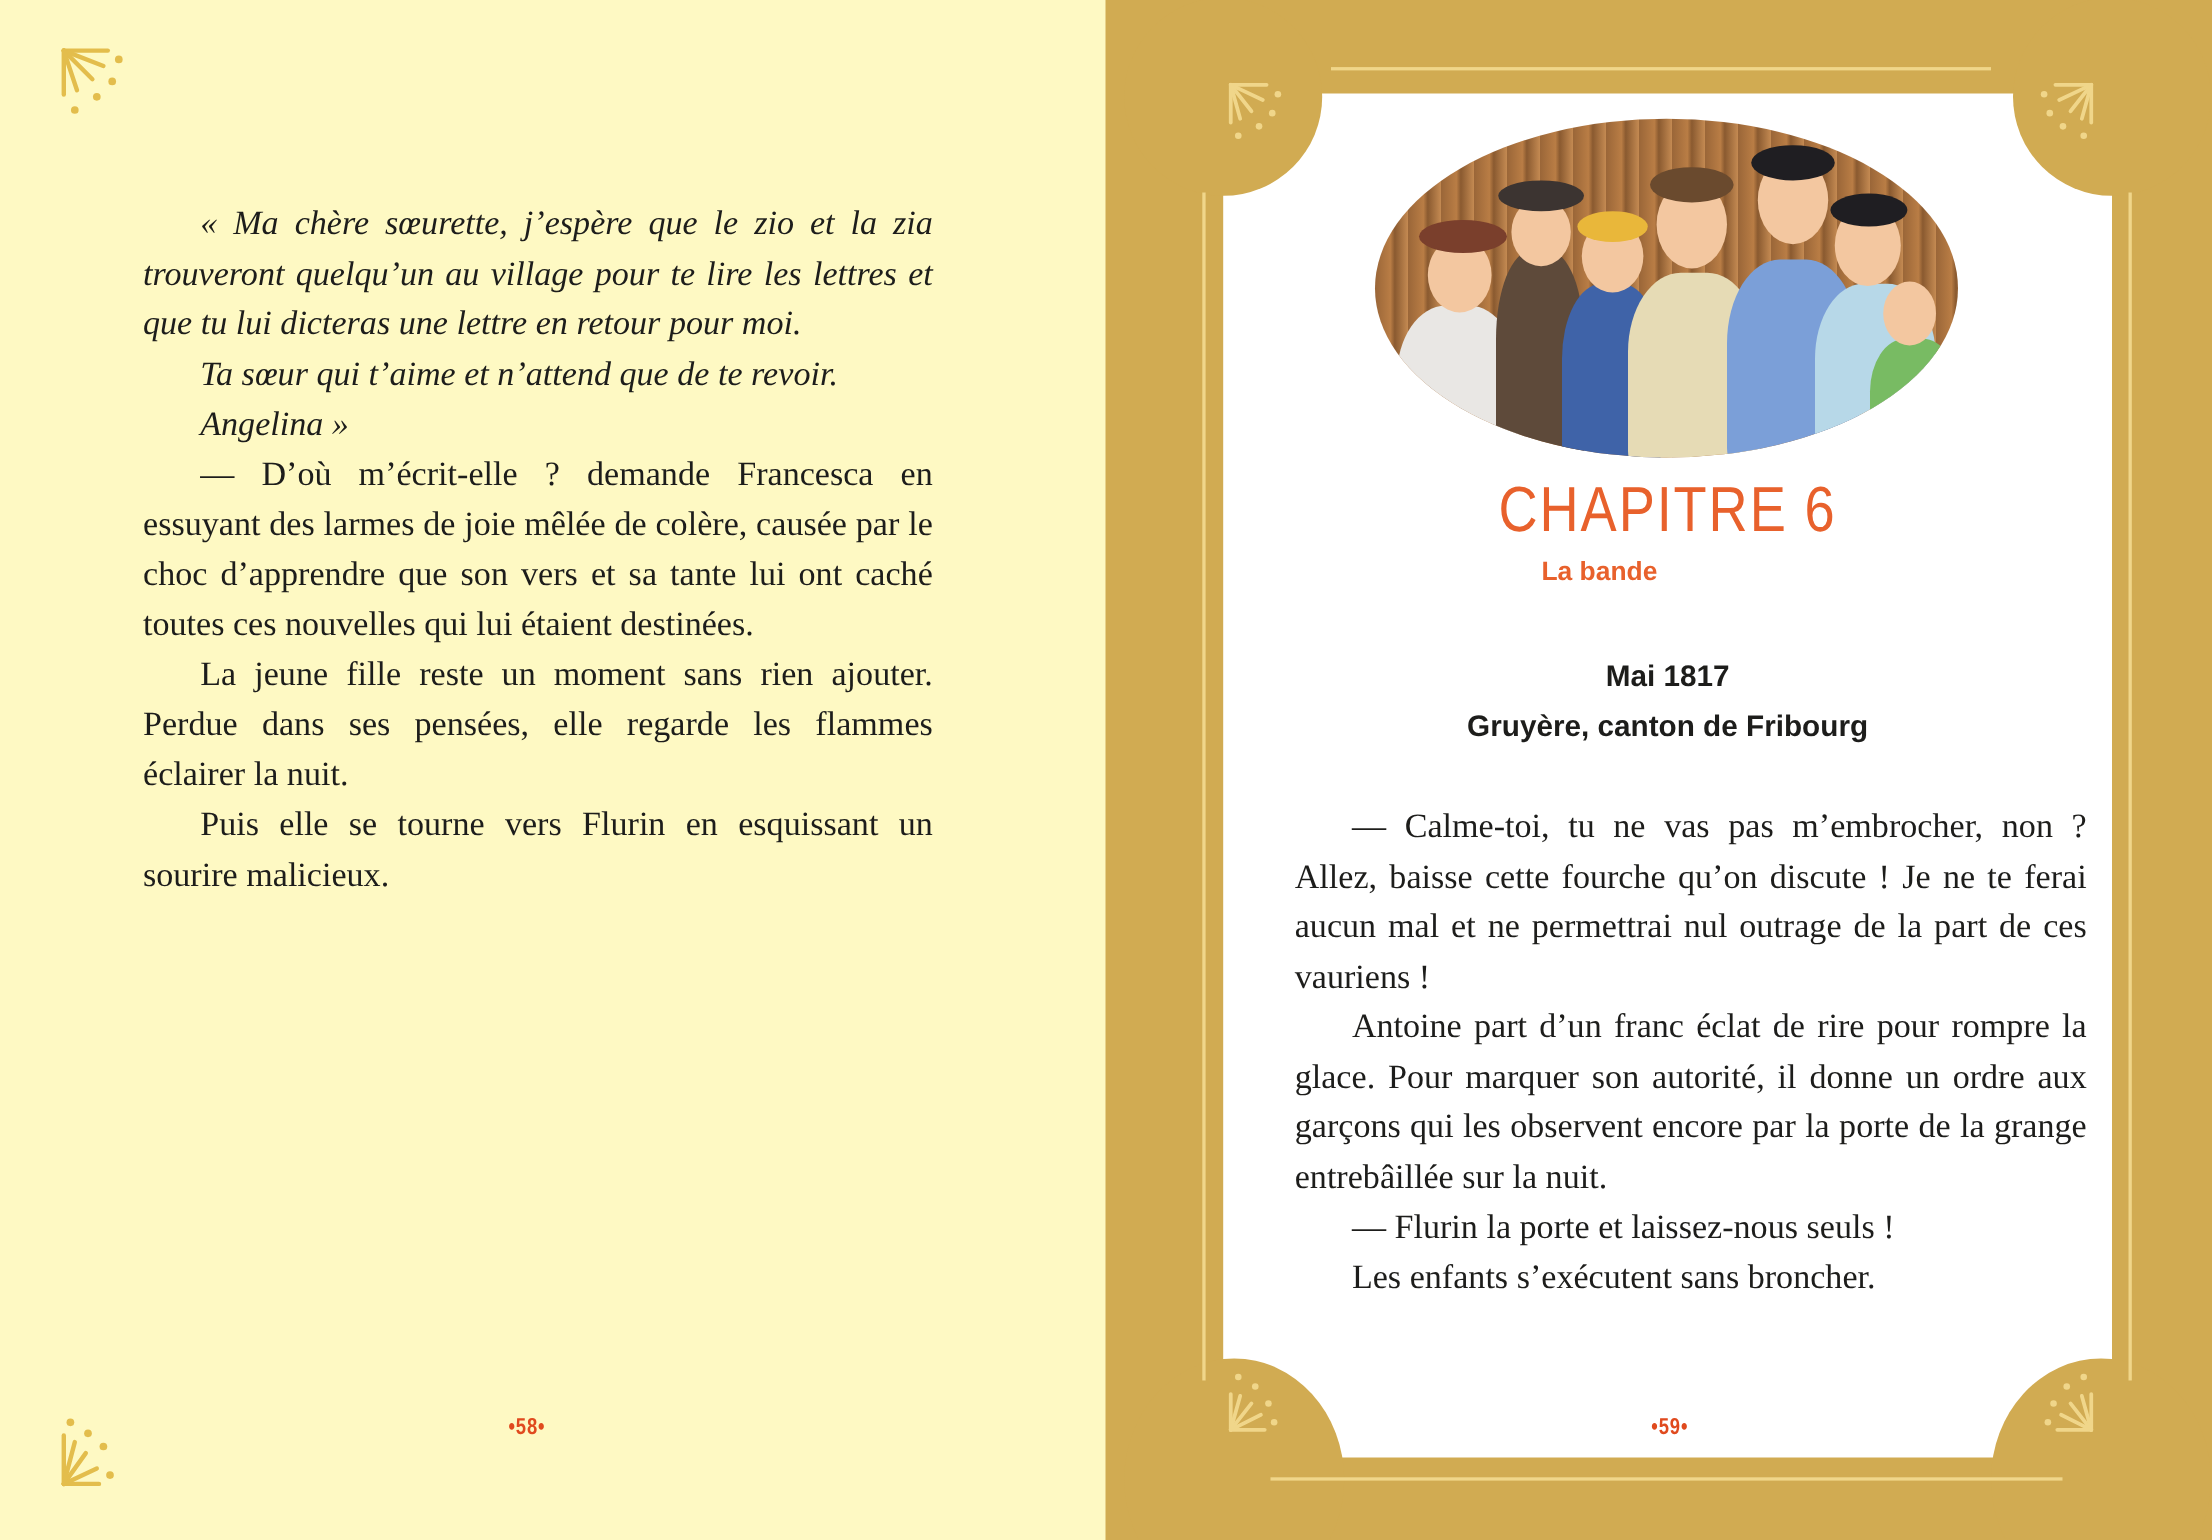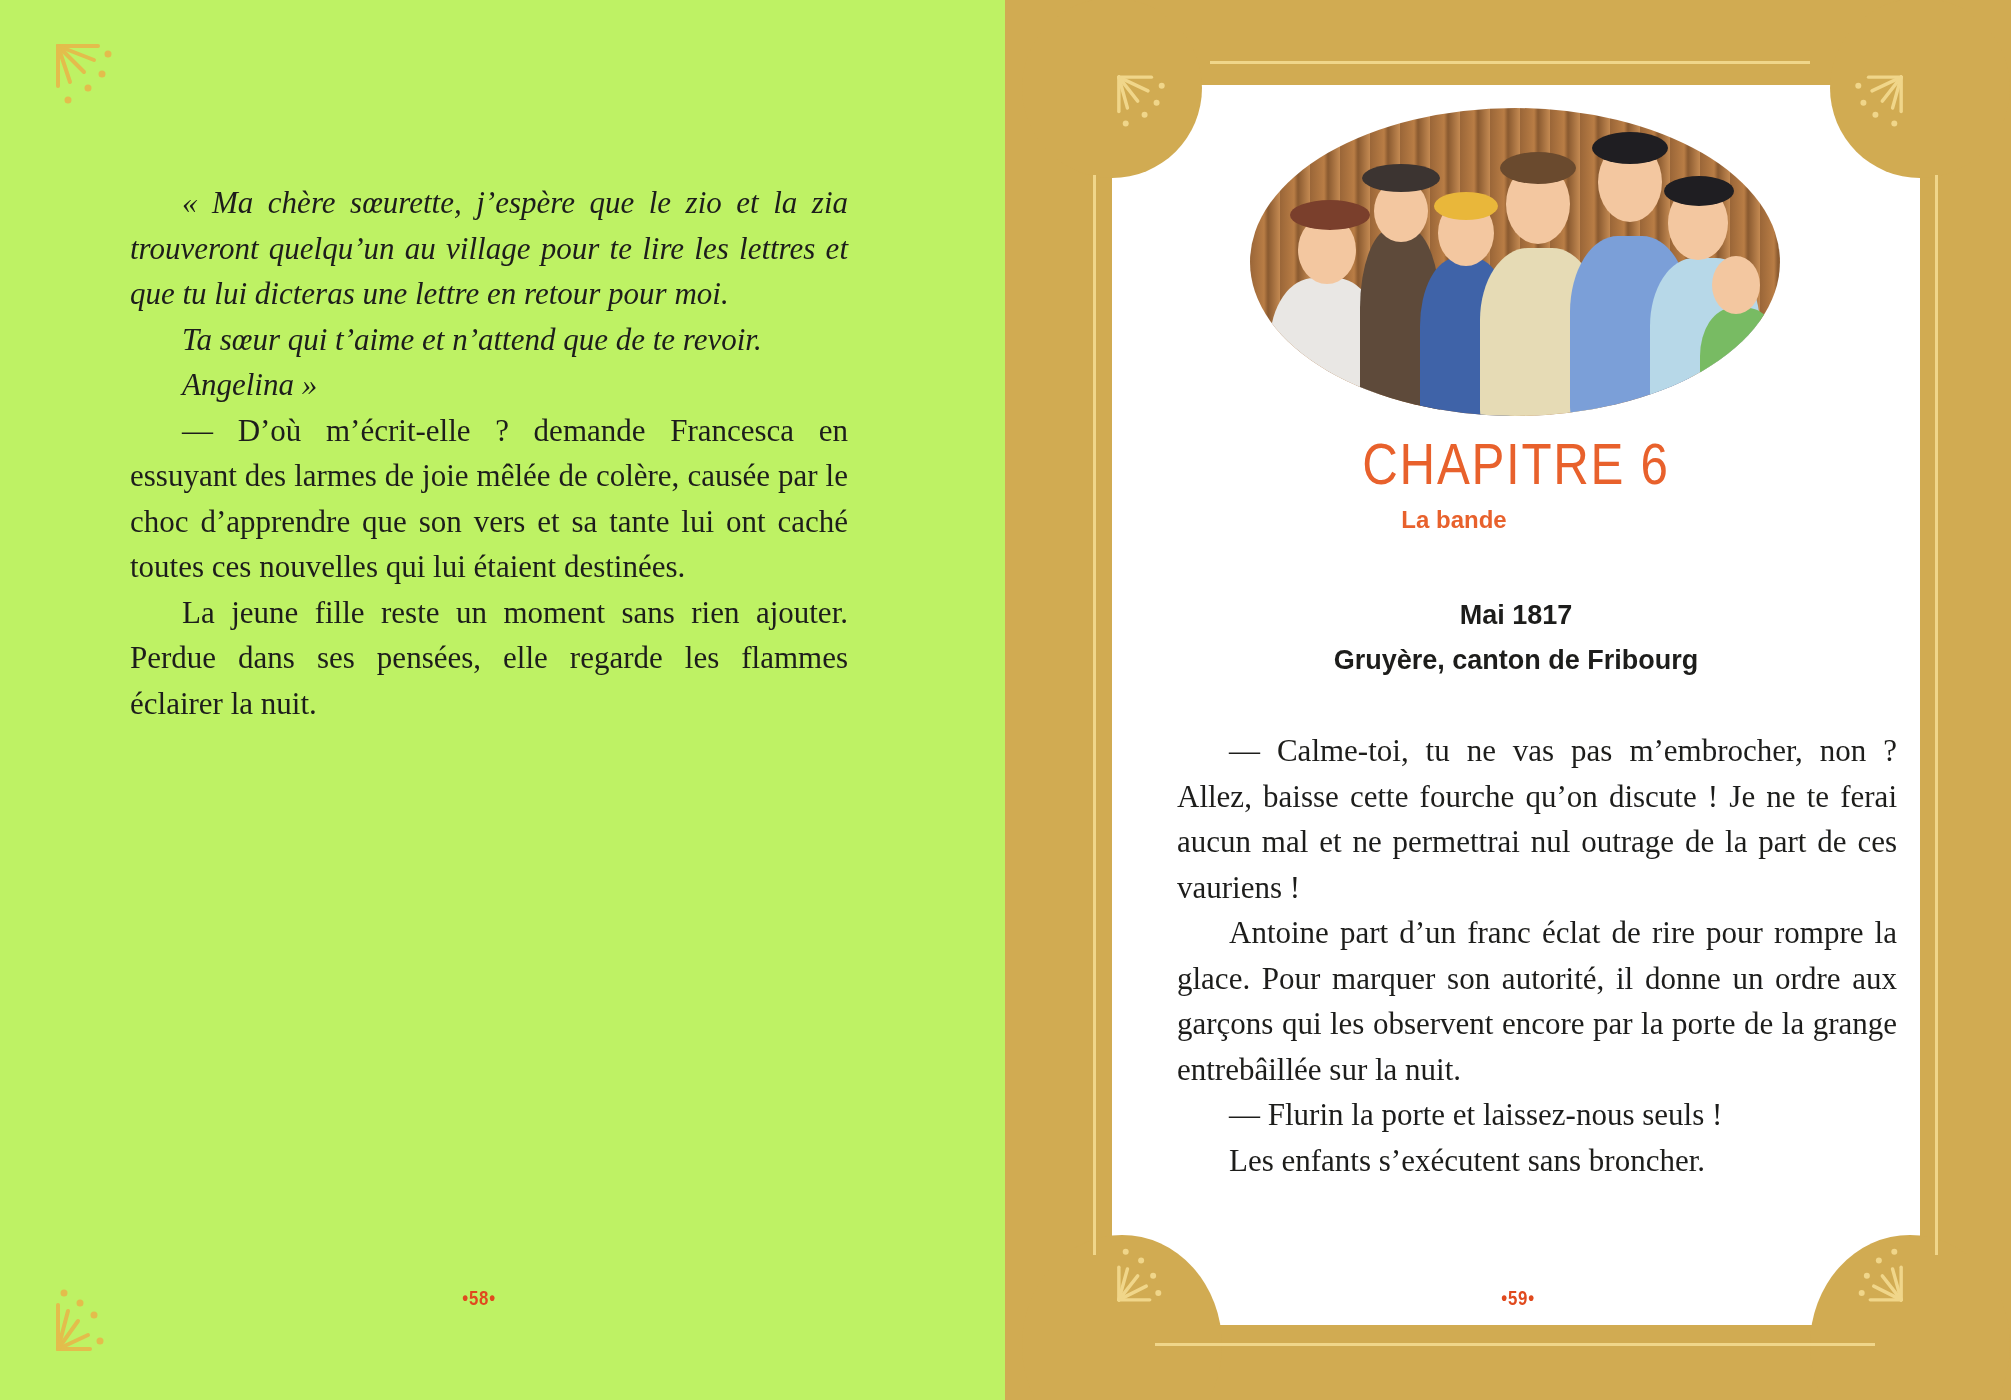--- a/index.html
+++ b/index.html
@@ -2,21 +2,21 @@
 <html><head>
   <meta charset="utf-8">
   <style>
     html, body { margin: 0; padding: 0; }
     body {
       width: 2011px; height: 1400px; position: relative; overflow: hidden;
       background: #ffffff;
       font-family: "Liberation Serif", "DejaVu Serif", serif;
     }
     .page-left {
-      position: absolute; left: 0; top: 0; width: 1188px; height: 1400px; background: #bef264;
+      position: absolute; left: 0; top: 0; width: 1188px; height: 1400px; background: #fef9c3;
     }
     .page-right {
       position: absolute; left: 1005px; top: 0; width: 1006px; height: 1400px; background: #d1ab52;
     }
     .text-block {
       position: absolute; color: #1d1d1b; font-size: 31px; line-height: 45.5px;
       text-align: justify;
     }
     .text-block p { margin: 0; text-indent: 52px; }
     .text-block p.italic { font-style: italic; }
@@ -94,20 +94,21 @@
         <circle cx="18" cy="60" r="3.5"></circle>
     </g>
   </svg>
 
   <div class="text-block left-text">
     <p class="italic">« Ma chère sœurette, j’espère que le zio et la zia trouveront quelqu’un au village pour te lire les lettres et que tu lui dicteras une lettre en retour pour moi.</p>
     <p class="italic last">Ta sœur qui t’aime et n’attend que de te revoir.</p>
     <p class="italic last">Angelina »</p>
     <p>— D’où m’écrit-elle ? demande Francesca en essuyant des larmes de joie mêlée de colère, causée par le choc d’apprendre que son vers et sa tante lui ont caché toutes ces nouvelles qui lui étaient destinées.</p>
     <p>La jeune fille reste un moment sans rien ajouter. Perdue dans ses pensées, elle regarde les flammes éclairer la nuit.</p>
+    <p>Puis elle se tourne vers Flurin en esquissant un sourire malicieux.</p>
   </div>
 
   <svg class="ornament" style="left:50px;top:1285px;" viewBox="0 0 70 70">
     <g stroke="#e3bd4c" stroke-width="4" stroke-linecap="round" fill="none">
       <line x1="8" y1="64" x2="40" y2="64"></line>
       <line x1="8" y1="64" x2="8" y2="20"></line>
       <line x1="8" y1="64" x2="38" y2="50"></line>
       <line x1="8" y1="64" x2="28" y2="36"></line>
       <line x1="8" y1="64" x2="18" y2="26"></line>
     </g>

